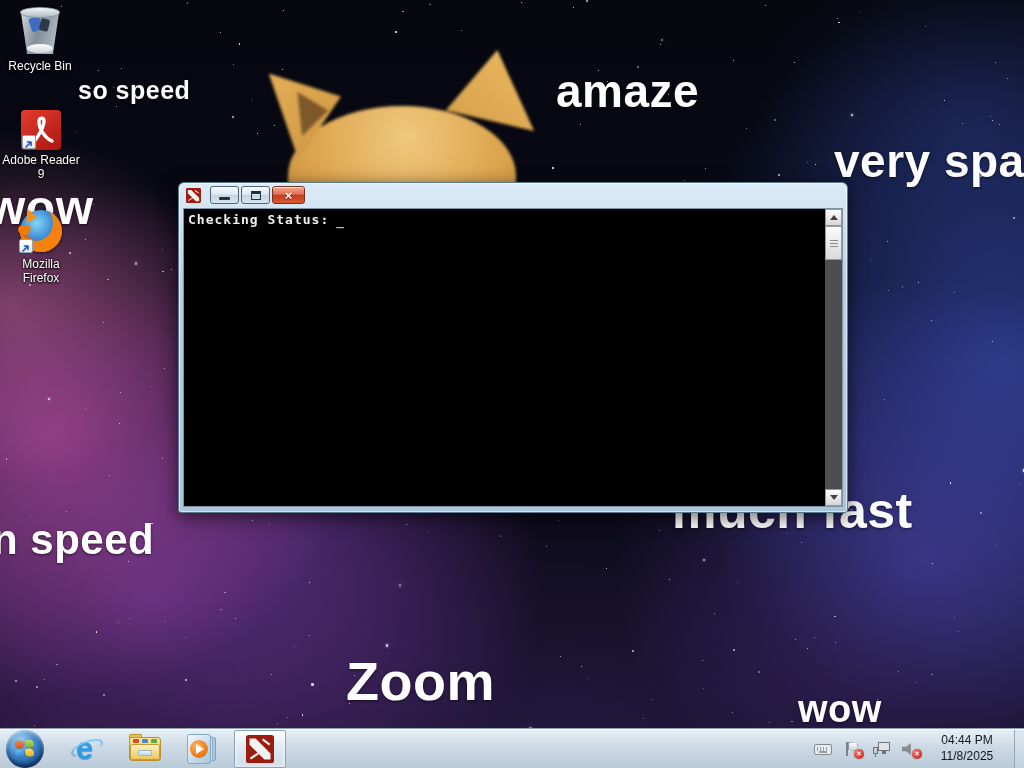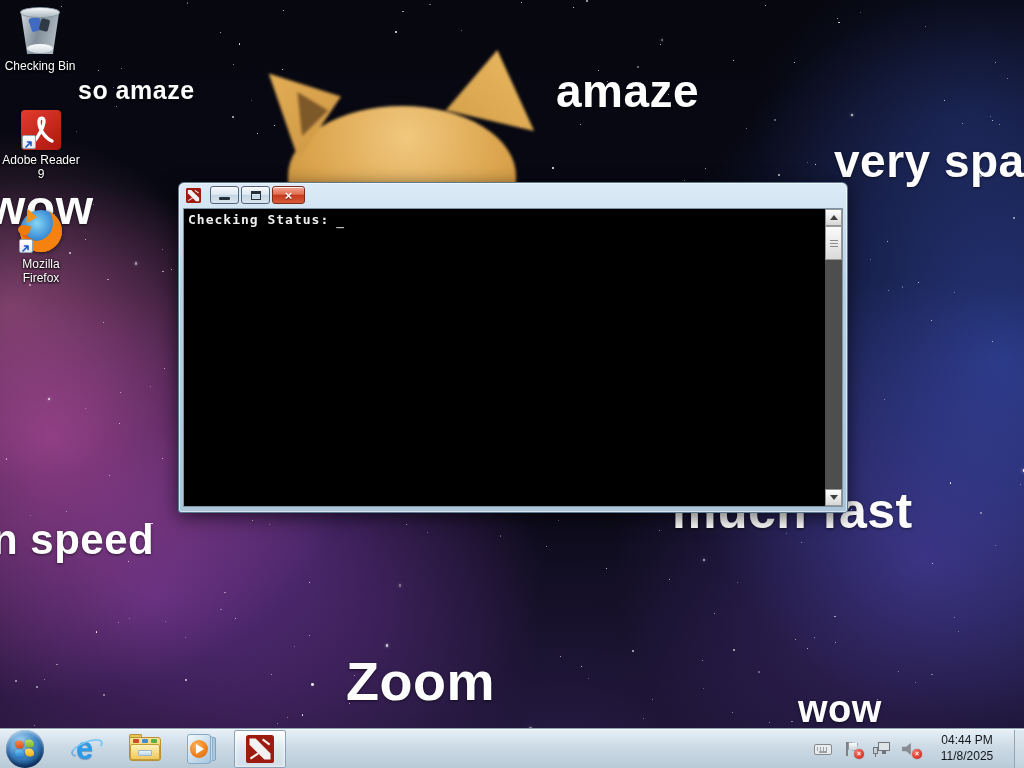--- a/index.html
+++ b/index.html
@@ -470,38 +470,38 @@
     <div class="star" style="width: 2.4px; height: 2.4px; left: 529.269px; top: 726.774px; opacity: 0.48; box-shadow: rgba(255, 255, 255, 0.9) 0px 0px 3px;"></div>
   </div>
 
 <div id="doge">
   <div class="doge-head"></div>
   <div class="doge-ear-l"></div>
   <div class="doge-ear-l-inner"></div>
   <div class="doge-ear-r"></div>
 </div>
 
-<div class="cap" id="cap-so-galaxy">so amaze</div>
+<div class="cap" id="cap-so-galaxy">so speed</div>
 <div class="cap" id="cap-amaze">amaze</div>
 <div class="cap" id="cap-very-space">very spac</div>
 <div class="cap" id="cap-wow-left">wow</div>
 <div class="cap" id="cap-n-speed">n speed</div>
 <div class="cap" id="cap-much-fast">much fast</div>
 <div class="cap" id="cap-zoom">Zoom</div>
 <div class="cap" id="cap-wow-bottom">wow</div>
 
 <div class="desk-icon" id="icon-recycle">
   <div class="rb">
     <div class="rb-body"></div>
     <div class="rb-trash1"></div>
     <div class="rb-trash2"></div>
     <div class="rb-rim"></div>
     <div class="rb-paper"></div>
   </div>
-  <div class="lbl">Checking Bin</div>
+  <div class="lbl">Recycle Bin</div>
 </div>
 
 <div class="desk-icon" id="icon-adobe">
   <div class="adobe">
     <svg width="40" height="40" viewBox="0 0 40 40">
       <path d="M12 33 C17 27 23 17 23 11 C23 7 18 7 18 12 C18 19 24 28 31 31" fill="none" stroke="#ffffff" stroke-width="3.4" stroke-linecap="round"></path>
     </svg>
     <span class="shortcut">
       <svg width="12" height="12" viewBox="0 0 12 12">
           <path d="M3 9 L8 4 M8 4 H4.5 M8 4 V7.5" stroke="#1a56c4" stroke-width="1.6" fill="none" stroke-linecap="round"></path>

